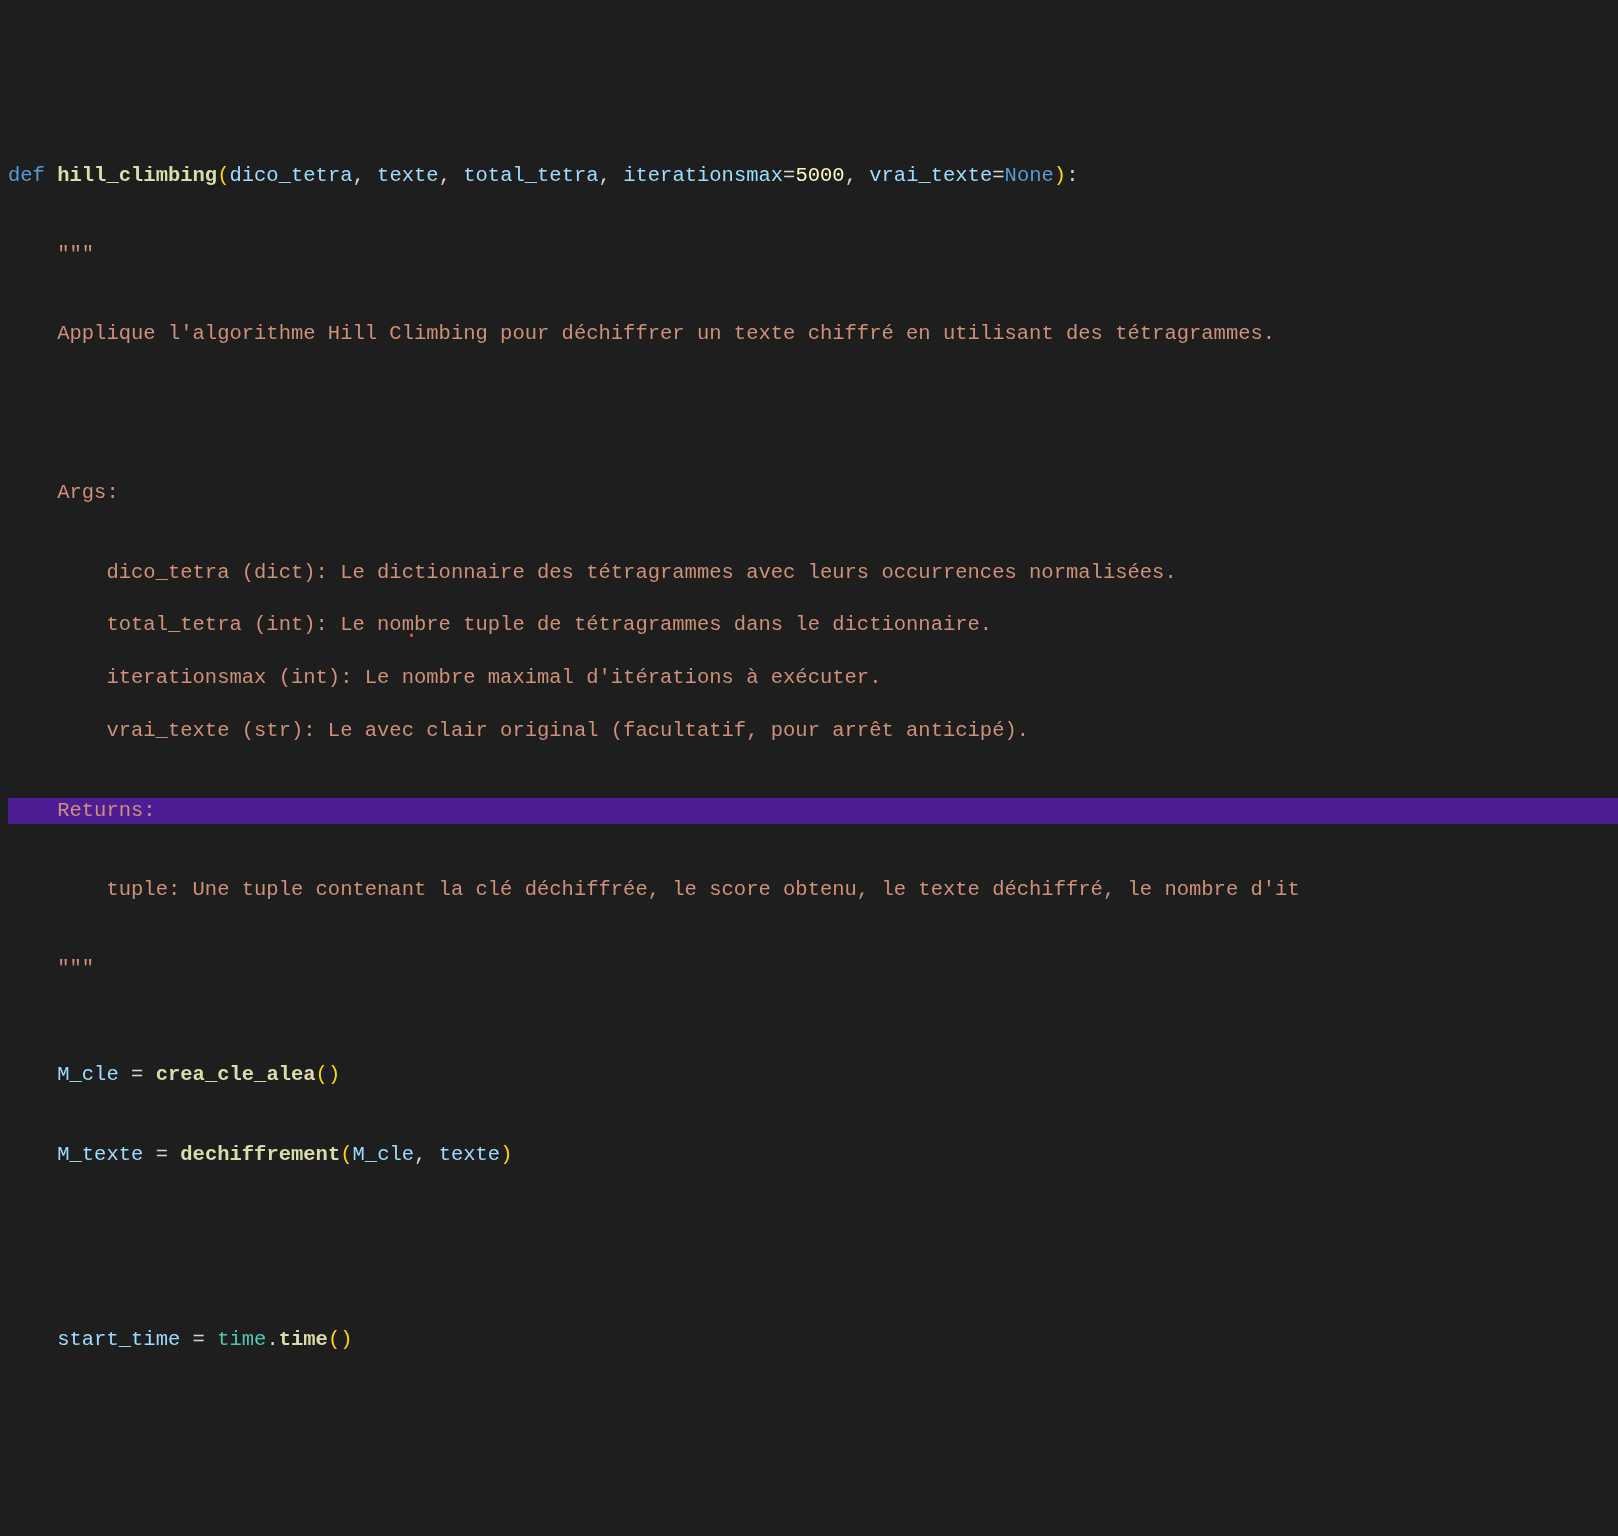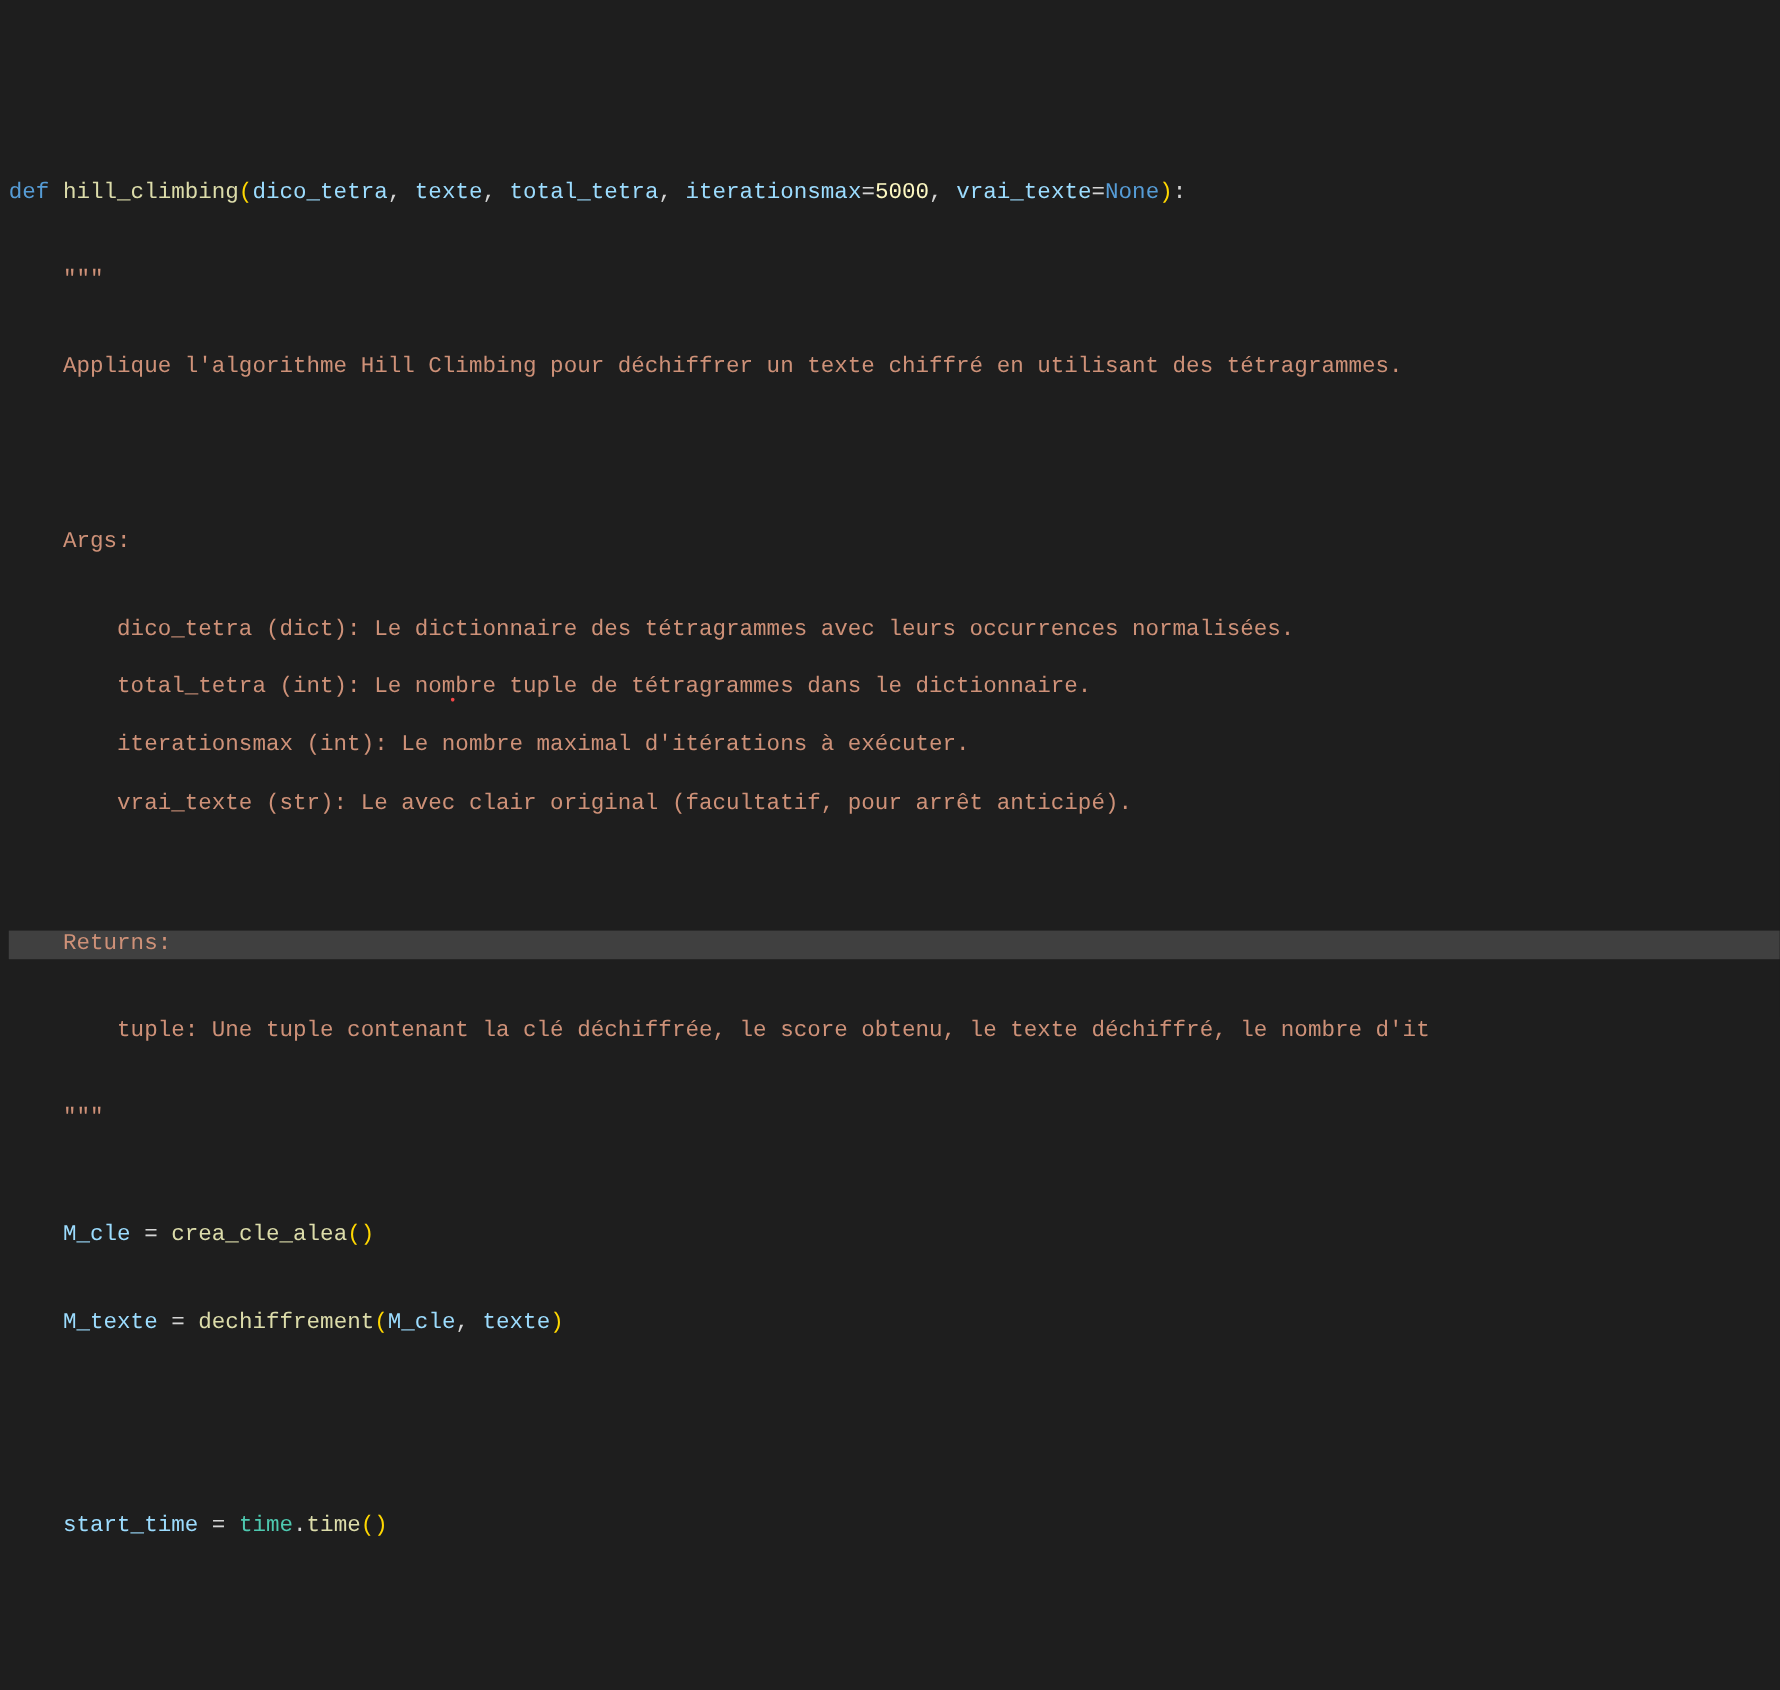--- a/index.html
+++ b/index.html
@@ -17,29 +17,29 @@
     padding: 4px 0 0 8px;
     position: relative;
   }
   .line {
     position: relative;
     min-height: 26.5px;
   }
   
   .kw { color: #569cd6; }
   .const { color: #569cd6; }       
-  .fn { color: #dcdcaa; }          
+  .fn { color: #dcdcaa; font-weight: bold; }          
   .var { color: #9cdcfe; }         
   .num { color: #fef9c3; }         
   .str { color: #ce9178; }         
   .builtin { color: #4ec9b0; }     
   .op { color: #d4d4d4; }
   .punc { color: #d4d4d4; }
   .paren-y { color: #ffd700; }     
-  .hl-line { background: #404040; margin-top: 48px; }
+  .hl-line { background: #4c1d95; }
   .error-dot {
     position: absolute;
     color: #f44747;
     font-size: 12px;
   }
 </style>
 </head>
 <body>
 
 

